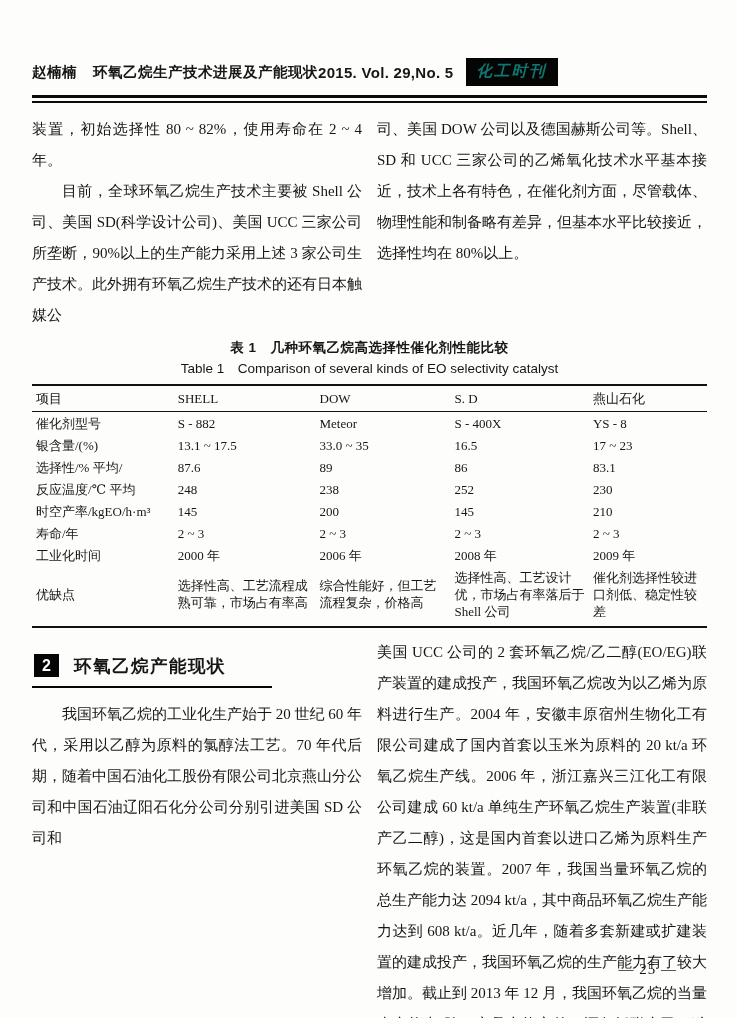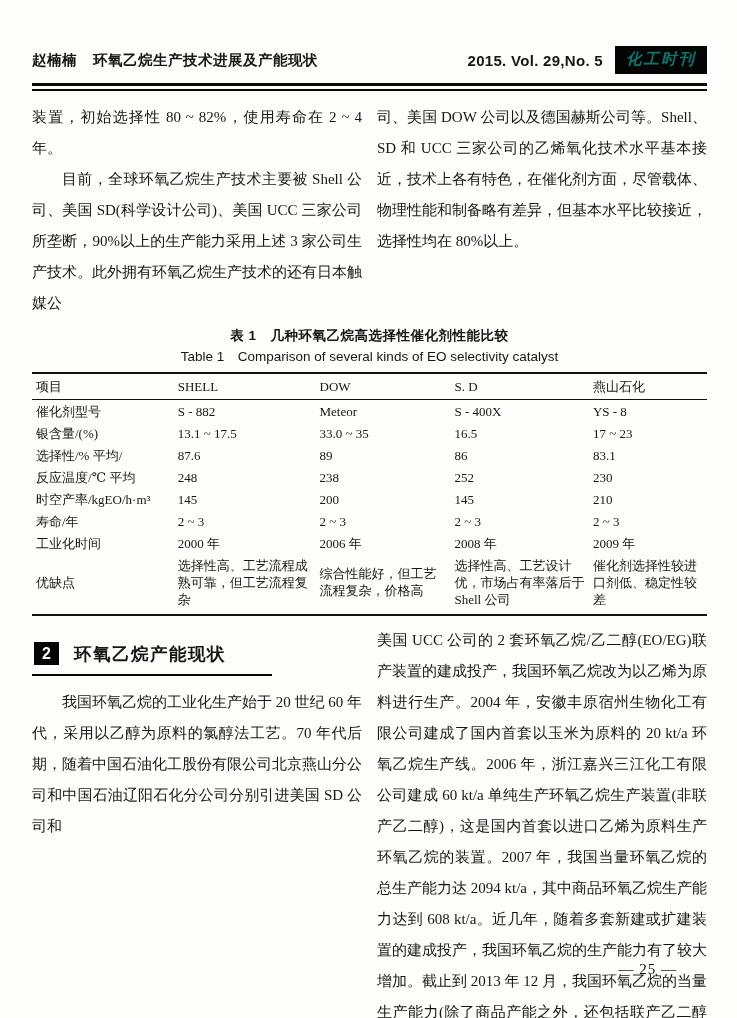--- a/index.html
+++ b/index.html
@@ -10,22 +10,23 @@
     background:#fdfdfb;
     color:#161616;
     font-family:"Liberation Serif","DejaVu Serif",serif;
     box-sizing:border-box;
     padding:46px 30px 0 32px;
     overflow:hidden;
   }
 
   
   .page-header {
-    display:flex; justify-content:space-between; align-items:center;
+    display:flex; justify-content:flex-start; align-items:center;
     font-family:"Liberation Sans","DejaVu Sans",sans-serif;
+    margin-top:12px;
   }
   .head-left { font-size:14.5px; font-weight:bold; letter-spacing:.5px; }
   .head-left .author { margin-right:16px; }
   .head-right { display:flex; align-items:center; gap:12px; }
   .issue { font-size:15px; font-weight:bold; letter-spacing:.3px; }
   .journal-badge {
     background:#050505; color:#0f766e;
     font-family:"Liberation Serif","DejaVu Serif",serif;
     font-style:italic; font-weight:bold;
     font-size:15.5px; letter-spacing:2px;
@@ -191,21 +192,21 @@
         </tr>
         <tr>
           <td>工业化时间</td>
           <td>2000 年</td>
           <td>2006 年</td>
           <td>2008 年</td>
           <td>2009 年</td>
         </tr>
         <tr>
           <td>优缺点</td>
-          <td class="cell-left">选择性高、工艺流程成熟可靠，但工艺流程复杂</td>
+          <td class="cell-left">选择性高、工艺流程成熟可靠，市场占有率高</td>
           <td class="cell-left">综合性能好，但工艺流程复杂，价格高</td>
           <td class="cell-left">选择性高、工艺设计优，市场占有率落后于 Shell 公司</td>
           <td class="cell-left">催化剂选择性较进口剂低、稳定性较差</td>
         </tr>
       </tbody>
     </table>
   </div>
 
   <div class="cols bottom">
     <div class="col">

